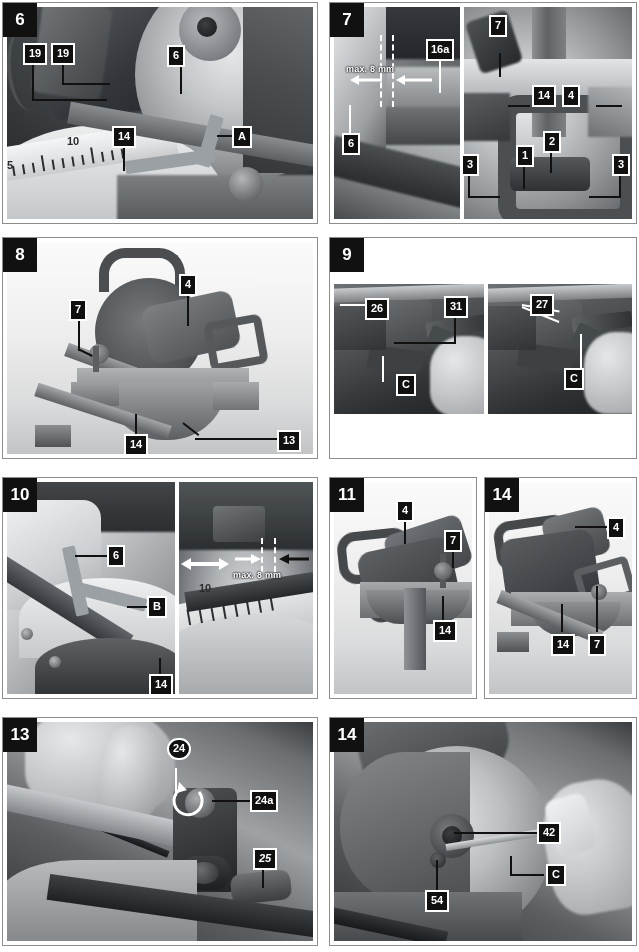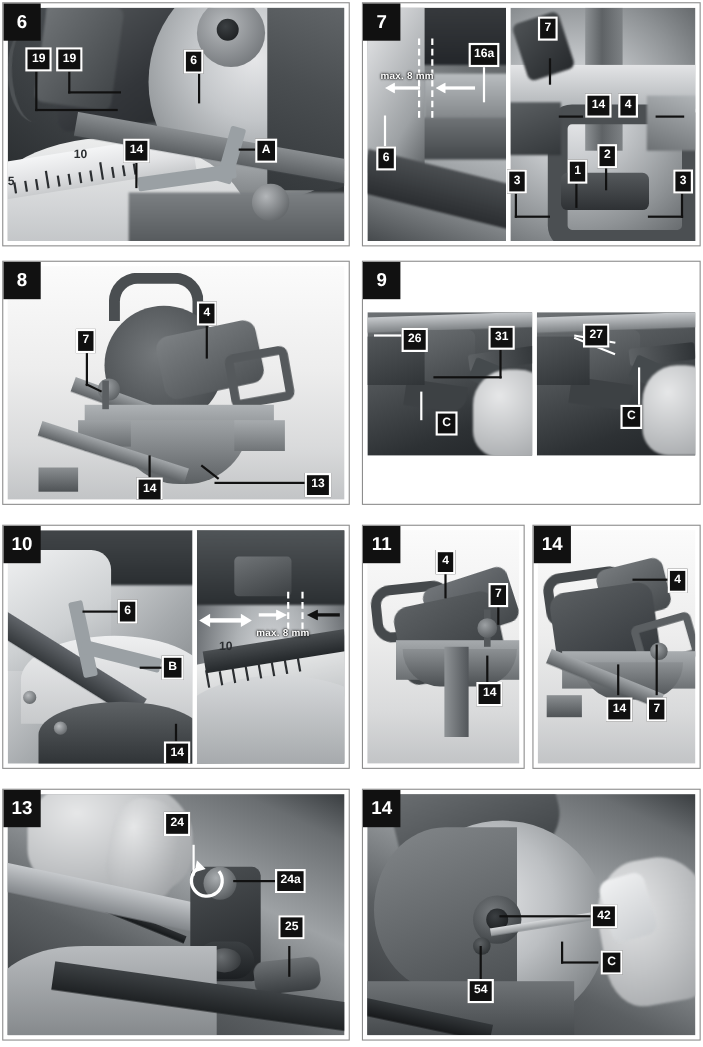--- a/index.html
+++ b/index.html
@@ -622,23 +622,23 @@
         <svg width="40" height="40" viewBox="0 0 40 40">
           <path d="M32 14 A14 14 0 1 1 12 12" fill="none" stroke="#ffffff" stroke-width="3"></path>
           <polygon points="12,4 20,12 10,15" fill="#ffffff"></polygon>
         </svg>
       </div>
 
       <div class="ld v white" style="left:168px; top:46px; height:28px;"></div>
       <div class="ld h" style="left:205px; top:78px; width:40px;"></div>
       <div class="ld v" style="left:255px; top:138px; height:28px;"></div>
 
-      <div class="lbl" style="left:142px; top:16px;">24</div>
+      <div class="lbl" style="left:160px; top:16px;border-radius:11px;">24</div>
       <div class="lbl wide" style="left:243px; top:68px;">24a</div>
-      <div class="lbl" style="left:246px; top:110px;">25</div>
+      <div class="lbl" style="left:246px; top:126px;font-style:italic;">25</div>
     </div>
     <div class="pnum">13</div>
   </div>
 
   <div class="panel" style="left:329px; top:717px; width:308px; height:229px;">
     <div class="panel-inner bgE">
 
       <div class="shape blur2" style="left:26px; top:-20px; width:150px; height:96px;
                   background:linear-gradient(170deg,#6b6f72,#3a3e41); border-radius:0 0 50% 20%;
                   transform:rotate(-14deg);"></div>

